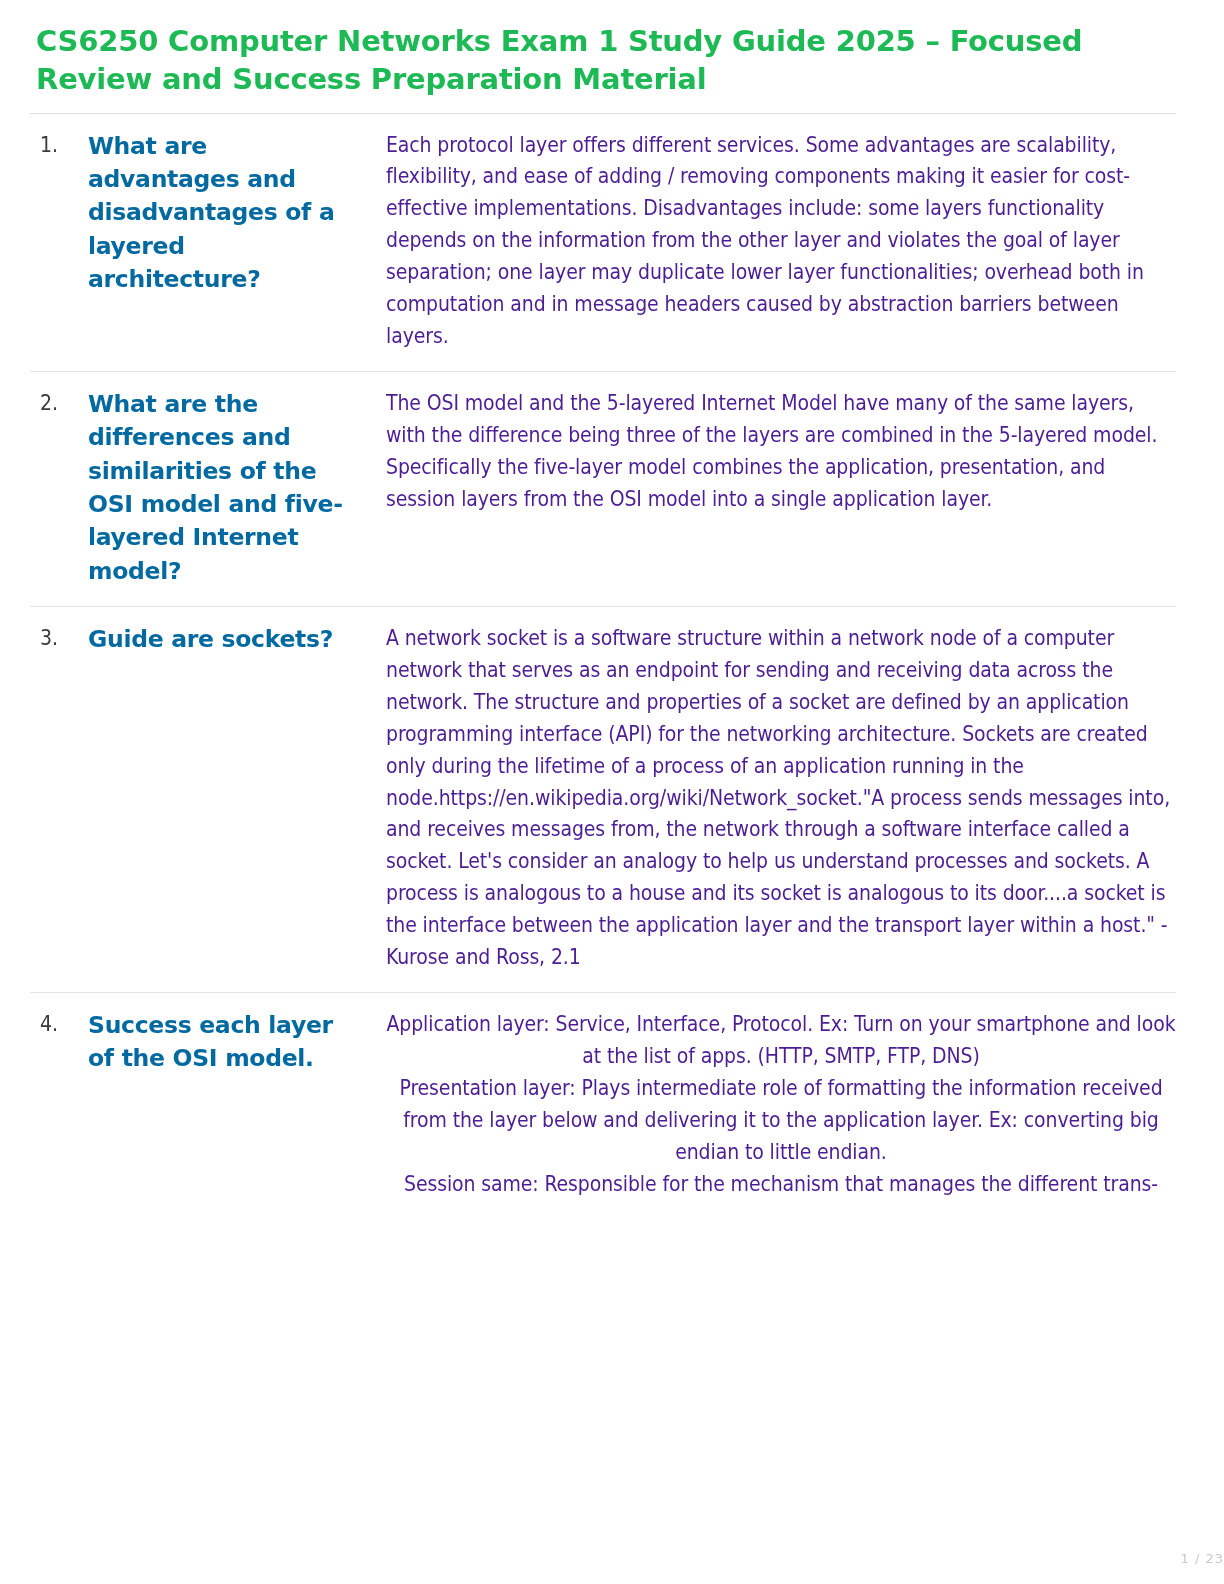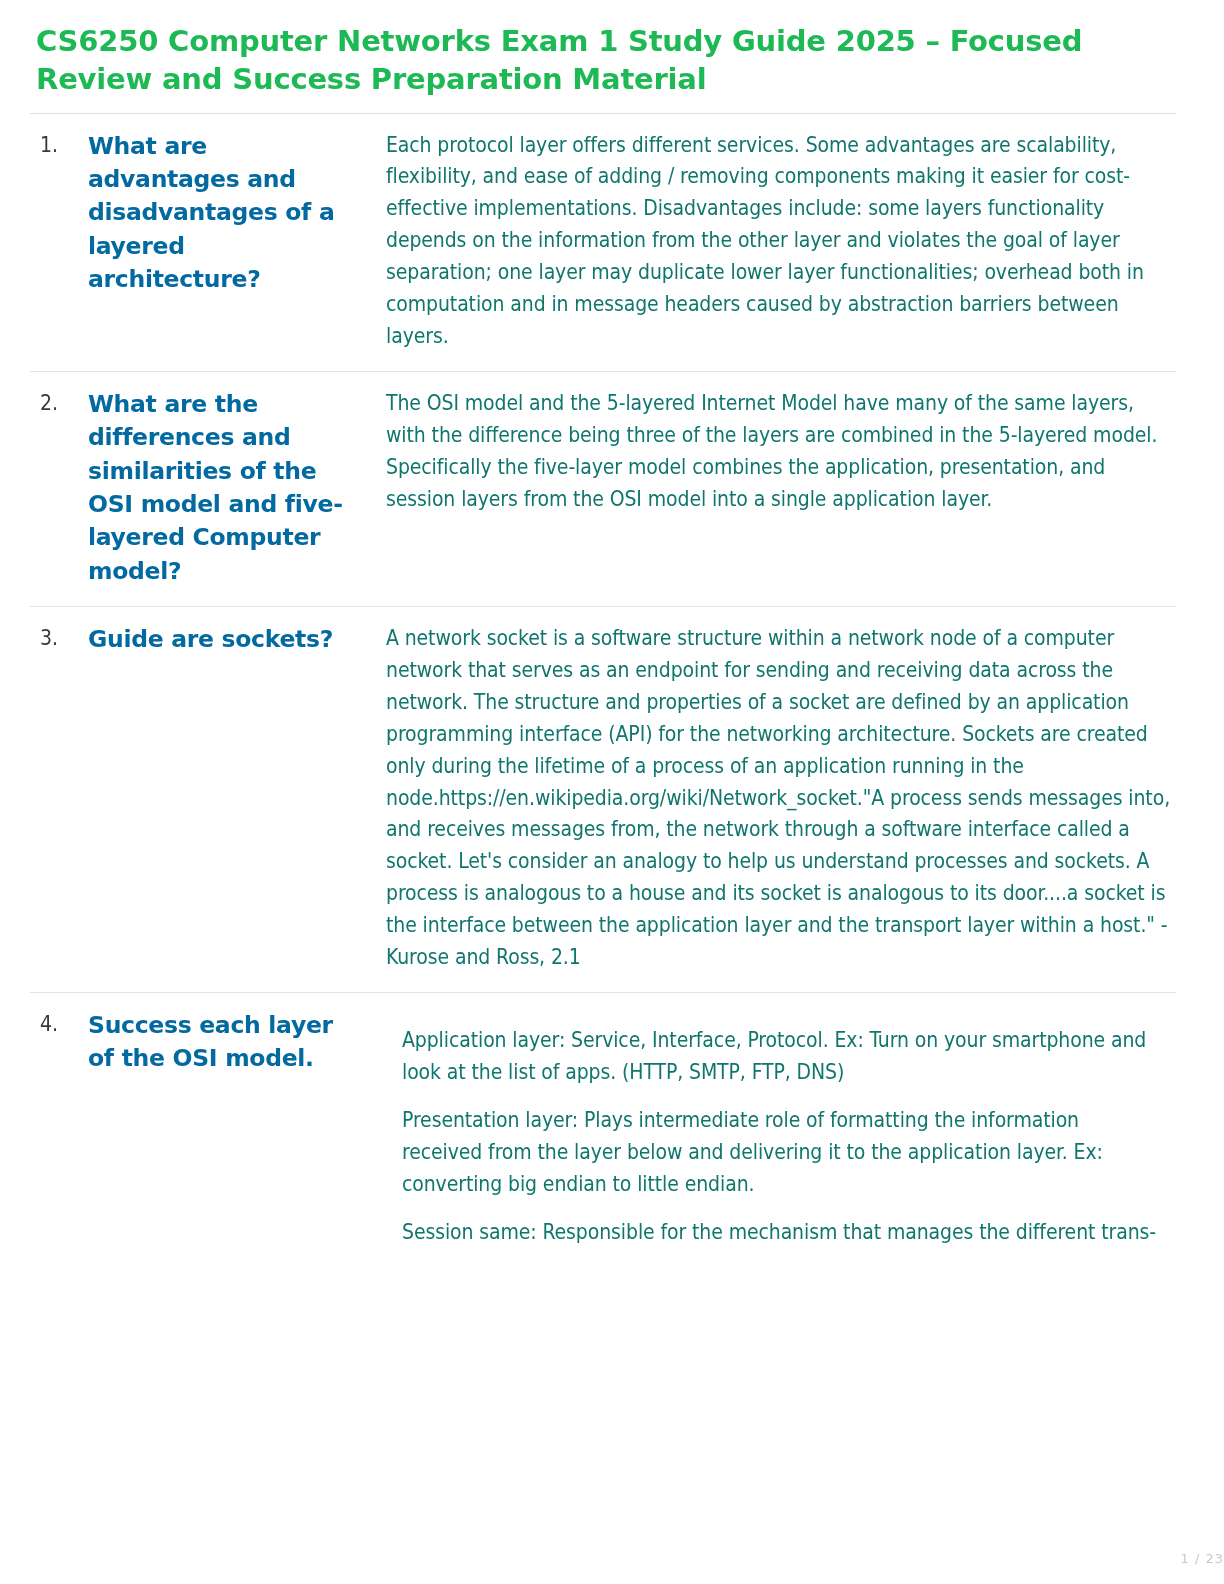--- a/index.html
+++ b/index.html
@@ -63,26 +63,27 @@
     line-height: 1.42;
     letter-spacing: -0.3px;
     hyphens: auto;
     -webkit-hyphens: auto;
   }
   .cell-a {
     vertical-align: top;
     padding: 16px 0 18px 6px;
     font-family: "DejaVu Sans Condensed", "DejaVu Sans", sans-serif;
     font-size: 21px;
-    color: #0f766e;
+    color: #4c1d95;
     line-height: 1.52;
     letter-spacing: -0.1px;
   }
   .cell-a p {
-    margin: 16px;
+    margin: 0;
+    text-align: center;
   }
   .page-footer {
     position: absolute;
     left: 0;
     right: 0;
     bottom: 18px;
     text-align: right;
     font-family: "DejaVu Sans", sans-serif;
     font-size: 13px;
     color: #c9c9c9;
@@ -98,21 +99,21 @@
 
   <table class="qa-table">
     <tbody>
       <tr class="qa-row">
         <td class="cell-num">1.</td>
         <td class="cell-q">What are advantages and disadvantages of a layered architecture?</td>
         <td class="cell-a">Each protocol layer offers different services. Some advantages are scalability, flexibility, and ease of adding / removing components making it easier for cost-effective implementations. Disadvantages include: some layers functionality depends on the information from the other layer and violates the goal of layer separation; one layer may duplicate lower layer functionalities; overhead both in computation and in message headers caused by abstraction barriers between layers.</td>
       </tr>
       <tr class="qa-row">
         <td class="cell-num">2.</td>
-        <td class="cell-q">What are the differences and similarities of the OSI model and five-layered Computer model?</td>
+        <td class="cell-q">What are the differences and similarities of the OSI model and five-layered Internet model?</td>
         <td class="cell-a">The OSI model and the 5-layered Internet Model have many of the same layers, with the difference being three of the layers are combined in the 5-layered model. Specifically the five-layer model combines the application, presentation, and session layers from the OSI model into a single application layer.</td>
       </tr>
       <tr class="qa-row">
         <td class="cell-num">3.</td>
         <td class="cell-q">Guide are sockets?</td>
         <td class="cell-a">A network socket is a software structure within a network node of a computer network that serves as an endpoint for sending and receiving data across the network. The structure and properties of a socket are defined by an application programming interface (API) for the networking architecture. Sockets are created only during the lifetime of a process of an application running in the node.https://en.wikipedia.org/wiki/Network_socket."A process sends messages into, and receives messages from, the network through a software interface called a socket. Let's consider an analogy to help us understand processes and sockets. A process is analogous to a house and its socket is analogous to its door....a socket is the interface between the application layer and the transport layer within a host." - Kurose and Ross, 2.1</td>
       </tr>
       <tr class="qa-row">
         <td class="cell-num">4.</td>
         <td class="cell-q">Success each layer of the OSI model.</td>

